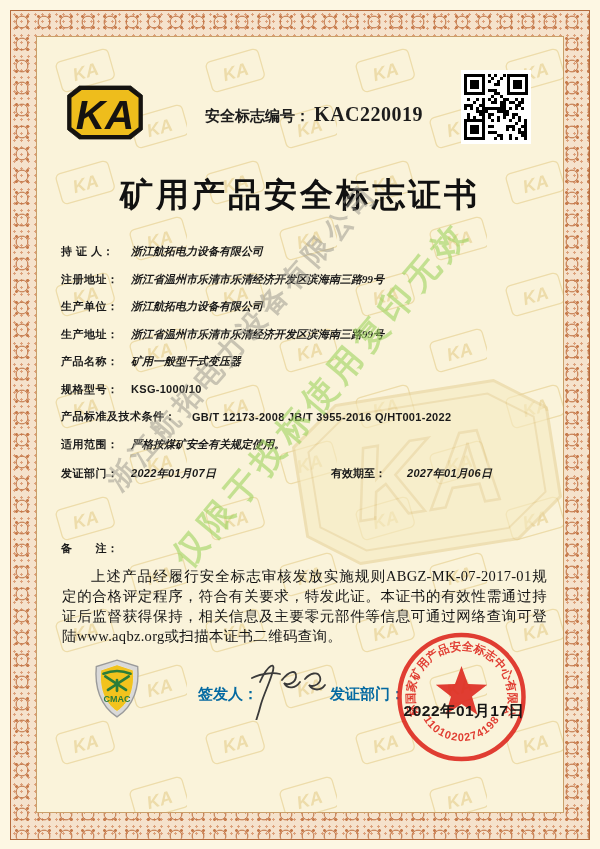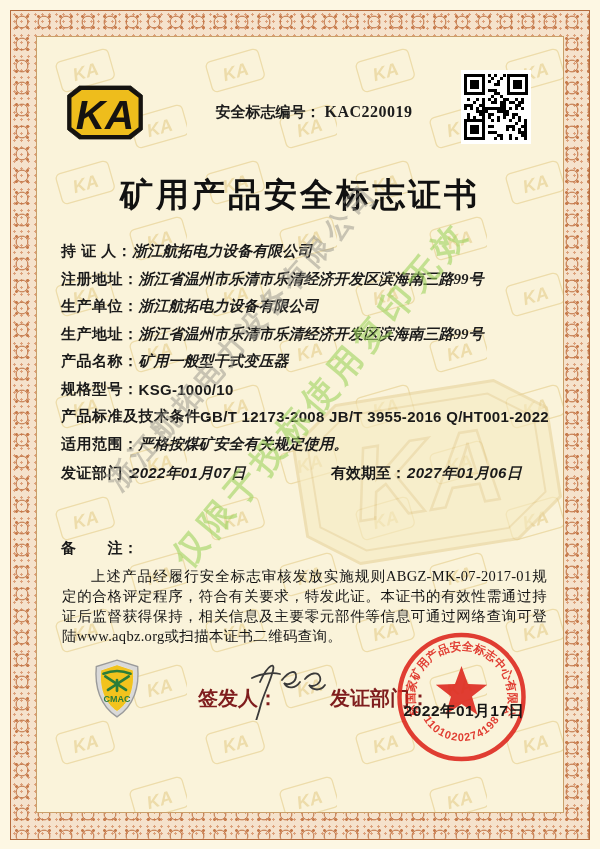--- a/index.html
+++ b/index.html
@@ -15,43 +15,43 @@
     background-size:22px 22px, 11px 11px, 7px 7px;
     border:1px solid #b36b3e;}
   .content{position:absolute;left:36px;right:36px;top:36px;bottom:36px;background:#faf3da;
     border:1px solid #c9a06a;overflow:hidden;}
   .tiles{position:absolute;inset:0;width:100%;height:100%;}
   .ghost-ka{position:absolute;left:250px;top:335px;opacity:.6;pointer-events:none;}
   
   .ka-logo{position:absolute;left:29px;top:47px;}
   .header-number{position:absolute;top:66px;left:0;right:0;text-align:center;padding-left:28px;font-size:15px;color:#1c1c1c;}
   .header-number .lbl{font-weight:bold;}
-  .header-number .num{font-family:"Liberation Serif",serif;font-size:16px;letter-spacing:.5px;}
+  .header-number .num{font-family:"Liberation Serif",serif;font-size:20px;letter-spacing:.5px;}
   .qr{position:absolute;left:424px;top:33px;}
   .page-title{position:absolute;top:136px;left:0;right:0;text-align:center;
     font-family:"Liberation Serif",serif;font-weight:900;font-size:33px;letter-spacing:3px;color:#111;}
   
   .fields{position:absolute;left:24px;right:14px;top:201px;}
-  .row{height:27.5px;display:flex;align-items:center;font-size:15px;color:#1a1a1a;}
+  .row{height:27.5px;display:flex;align-items:center;font-size:11px;color:#1a1a1a;}
   .flabel{font-weight:bold;min-width:70px;white-space:nowrap;letter-spacing:.5px;}
   .fvalue{margin-left:0px;white-space:nowrap;}
   .cn{font-family:"Liberation Serif",serif;font-weight:700;font-style:italic;}
   .num{font-weight:bold;letter-spacing:.3px;}
   .row.wide .flabel{min-width:0;margin-right:16px;}
   .row.dates{height:31px;}
   .row.dates .fvalue{min-width:200px;font-style:italic;}
   .row.dates .flabel2{font-weight:bold;min-width:76px;white-space:nowrap;}
   .row.remark{height:31px;margin-top:44px;}
   
   .paragraph{position:absolute;left:25px;right:16px;top:529px;
     font-family:"Liberation Serif",serif;font-weight:400;font-size:14.5px;line-height:20px;
     color:#141414;text-indent:2em;letter-spacing:.3px;text-align:justify;}
   
   .cmac{position:absolute;left:53px;top:621px;}
-  .signer-label,.dept-label{position:absolute;font-size:20px;font-weight:bold;color:#7f1d1d;white-space:nowrap;}
+  .signer-label,.dept-label{position:absolute;font-size:15px;font-weight:bold;color:#0369a1;white-space:nowrap;}
   .signer-label{left:161px;top:648px;}
   .dept-label{left:293px;top:648px;}
   .signature{position:absolute;left:205px;top:615px;}
   .stamp{position:absolute;left:356px;top:594px;opacity:.9;}
   .stamp-date{position:absolute;left:352px;top:664px;width:150px;text-align:center;
     font-size:15.5px;font-weight:bold;color:#161616;letter-spacing:.5px;}
   
   .wm{position:absolute;white-space:nowrap;pointer-events:none;font-weight:bold;
     font-family:"Liberation Serif",serif;}
   .wm-gray{left:76px;top:430px;font-size:28px;letter-spacing:5px;color:rgba(150,147,138,.5);

